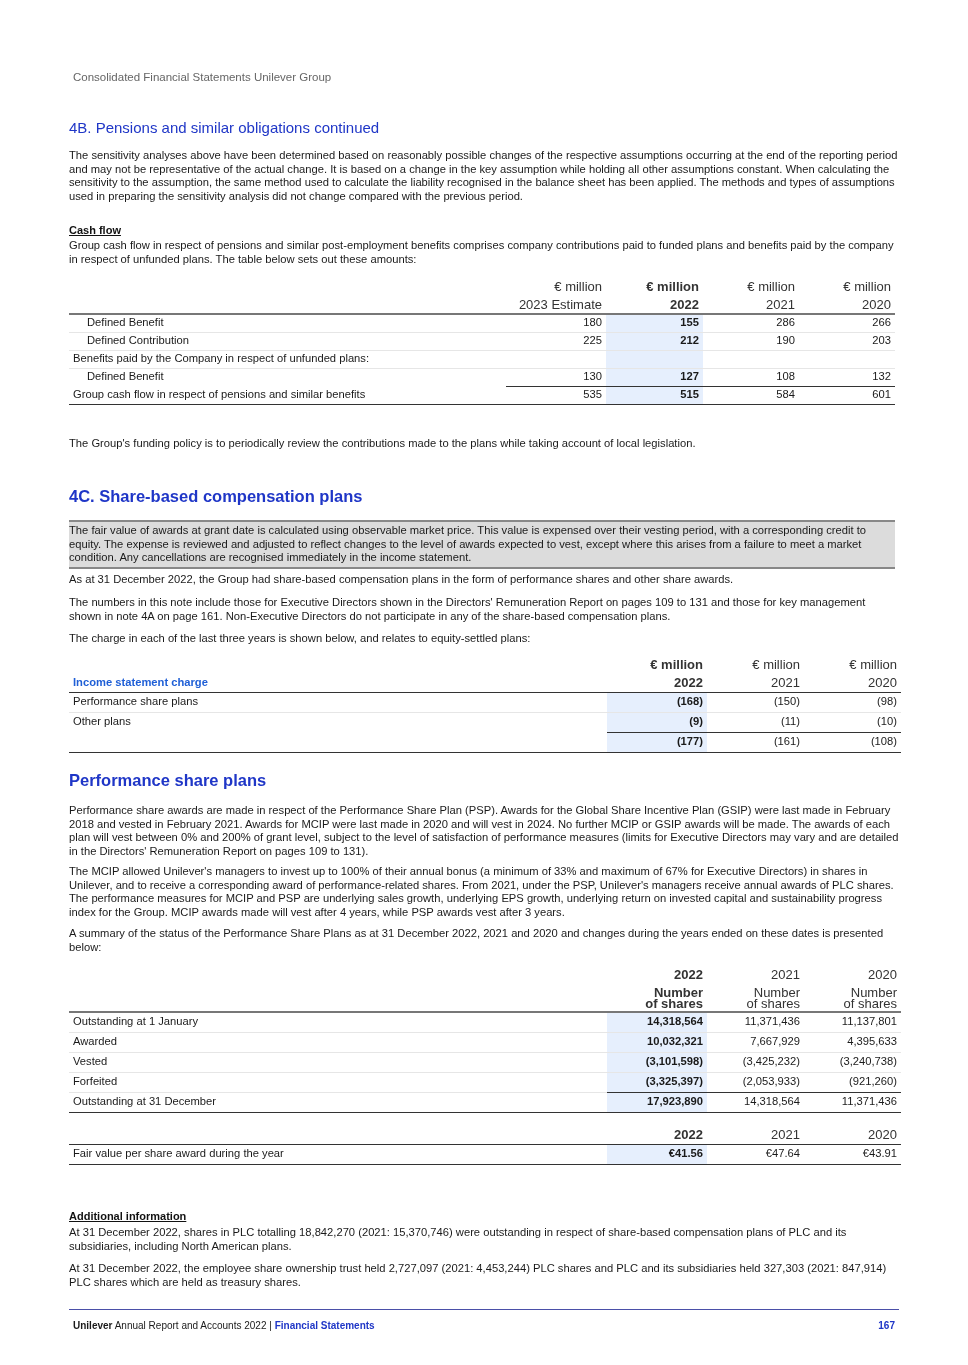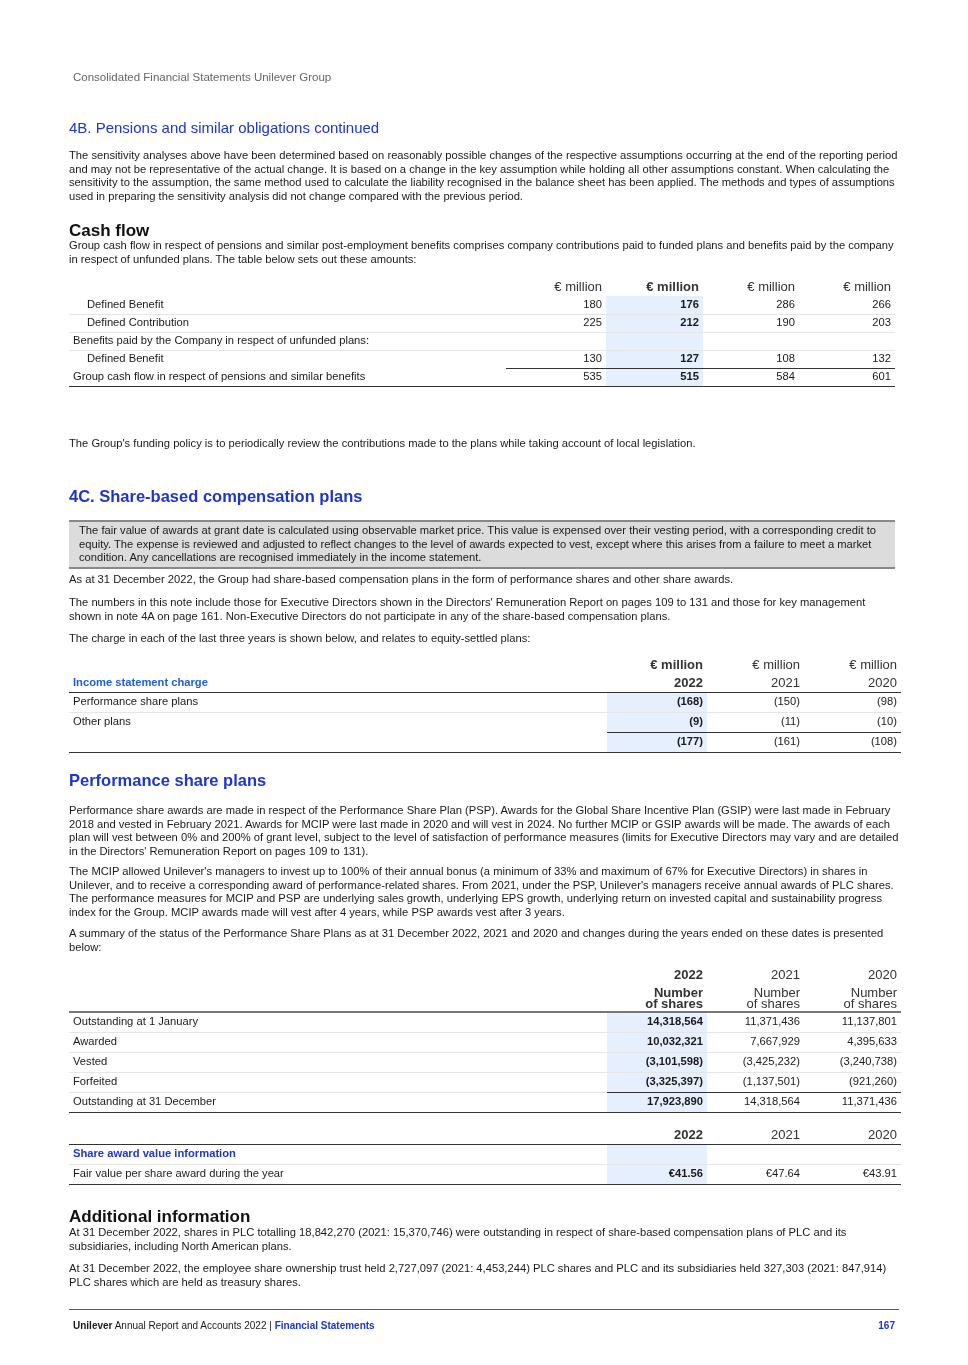--- a/index.html
+++ b/index.html
@@ -1,33 +1,33 @@
 <!DOCTYPE html>
 <html><head>
 <meta charset="utf-8">
 <style>
   * { box-sizing: border-box; margin: 0; padding: 0; }
   html, body { width: 968px; height: 1365px; background: #ffffff; }
   body { font-family: "Liberation Sans", sans-serif; color: #1a1a1a; font-size: 11.2px; line-height: 13.6px; position: relative; overflow: hidden; }
   .running-head { position: absolute; left: 73px; top: 71px; font-size: 11.5px; color: #666666; }
   h2.section { color: #1f36c7; font-weight: normal; font-size: 15px; }
   h2.section-bold { color: #1f36c7; font-weight: bold; font-size: 16.5px; }
-  h3.sub { font-size: 17px; font-weight: bold; color: #111; }
+  h3.sub { font-size: 11px; font-weight: bold; color: #111; text-decoration: underline; }
   p { margin: 0; }
   .abs { position: absolute; }
   table { border-collapse: collapse; width: 100%; font-size: 11.2px; }
   td, th { padding: 0 4px; height: 18px; vertical-align: middle; font-weight: normal; }
   .num { text-align: right; }
   .hl { background: #e6effd; font-weight: bold; }
   .unit-hdr { font-size: 13px; color: #333; }
   .row-sep td { border-bottom: 1px solid #e6e6e6; }
   .bottom-rule td { border-bottom: 1px solid #333; }
   .blue-label { color: #1f5fd6; font-weight: bold; }
   .indent { padding-left: 18px; }
-  .callout { background: #dcdcdc; border-top: 2px solid #888; border-bottom: 2px solid #888; padding: 2px 10px; }
+  .callout { background: #dcdcdc; border-top: 2px solid #888; border-bottom: 2px solid #888; padding: 2px 0; }
   .footer-rule { position: absolute; left: 69px; top: 1309px; width: 830px; border-top: 1px solid #4a4fa8; }
   .footer { position: absolute; left: 73px; top: 1319px; width: 822px; font-size: 10px; display: flex; justify-content: space-between; }
   .footer .brand { font-weight: bold; }
   .footer .section-link { font-weight: bold; color: #1f36c7; }
   .footer .pnum { font-weight: bold; color: #1f36c7; margin-left: 28px; }
 </style>
 </head>
 <body>
 
 <div class="running-head">Consolidated Financial Statements Unilever Group</div>
@@ -47,24 +47,31 @@
         <col style="width:96px">
       </colgroup>
     <tbody>
         <tr>
       <td></td>
       <td class="num unit-hdr">€ million</td>
       <td class="num unit-hdr hl" style="background:transparent">€ million</td>
       <td class="num unit-hdr">€ million</td>
       <td class="num unit-hdr">€ million</td>
     </tr>
+    <tr style="border-bottom:2px solid #777;">
+      <td></td>
+      <td class="num unit-hdr">2023 Estimate</td>
+      <td class="num unit-hdr" style="font-weight:bold">2022</td>
+      <td class="num unit-hdr">2021</td>
+      <td class="num unit-hdr">2020</td>
+    </tr>
     <tr class="row-sep">
       <td class="indent">Defined Benefit</td>
       <td class="num">180</td>
-      <td class="num hl">176</td>
+      <td class="num hl">155</td>
       <td class="num">286</td>
       <td class="num">266</td>
     </tr>
     <tr class="row-sep">
       <td class="indent">Defined Contribution</td>
       <td class="num">225</td>
       <td class="num hl">212</td>
       <td class="num">190</td>
       <td class="num">203</td>
     </tr>
@@ -186,21 +193,21 @@
     </tr>
     <tr class="row-sep" style="height:20px">
       <td>Vested</td>
       <td class="num hl">(3,101,598)</td>
       <td class="num">(3,425,232)</td>
       <td class="num">(3,240,738)</td>
     </tr>
     <tr style="height:20px">
       <td style="border-bottom:1px solid #e6e6e6">Forfeited</td>
       <td class="num hl" style="border-bottom:1px solid #333">(3,325,397)</td>
-      <td class="num" style="border-bottom:1px solid #333">(1,137,501)</td>
+      <td class="num" style="border-bottom:1px solid #333">(2,053,933)</td>
       <td class="num" style="border-bottom:1px solid #333">(921,260)</td>
     </tr>
     <tr class="bottom-rule" style="height:20px">
       <td>Outstanding at 31 December</td>
       <td class="num hl">17,923,890</td>
       <td class="num">14,318,564</td>
       <td class="num">11,371,436</td>
     </tr>
   </tbody>
     </table>
@@ -214,26 +221,20 @@
         <col style="width:97px">
         <col style="width:97px">
       </colgroup>
     <tbody>
         <tr style="border-bottom:1px solid #333;">
       <td></td>
       <td class="num unit-hdr" style="font-weight:bold">2022</td>
       <td class="num unit-hdr">2021</td>
       <td class="num unit-hdr">2020</td>
     </tr>
-    <tr class="row-sep" style="height:20px">
-      <td class="blue-label" style="color:#1f36c7">Share award value information</td>
-      <td class="num hl"></td>
-          <td class="num"></td>
-          <td class="num"></td>
-    </tr>
     <tr class="bottom-rule" style="height:20px">
       <td>Fair value per share award during the year</td>
       <td class="num hl">€41.56</td>
       <td class="num">€47.64</td>
       <td class="num">€43.91</td>
     </tr>
   </tbody>
     </table>
 </div>
 

